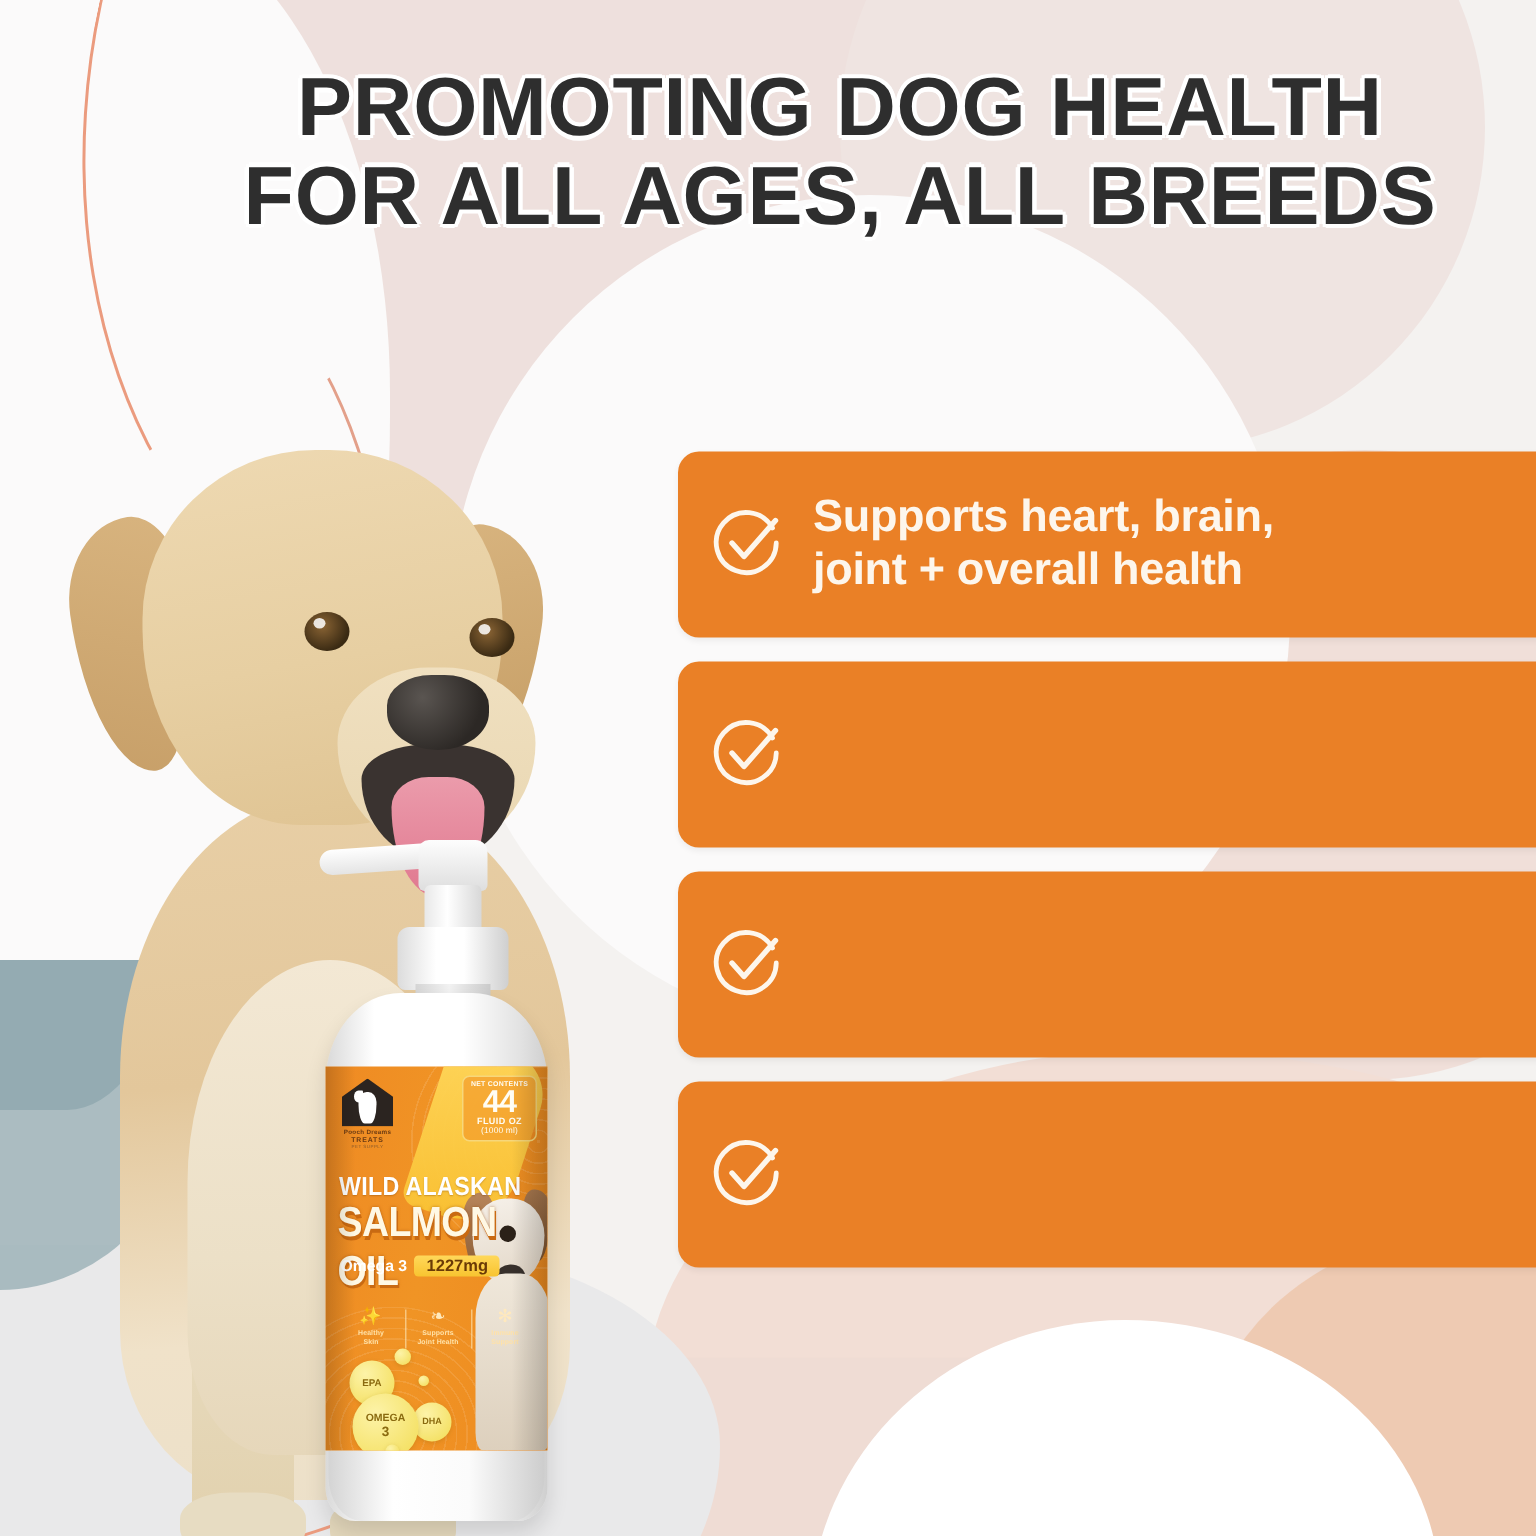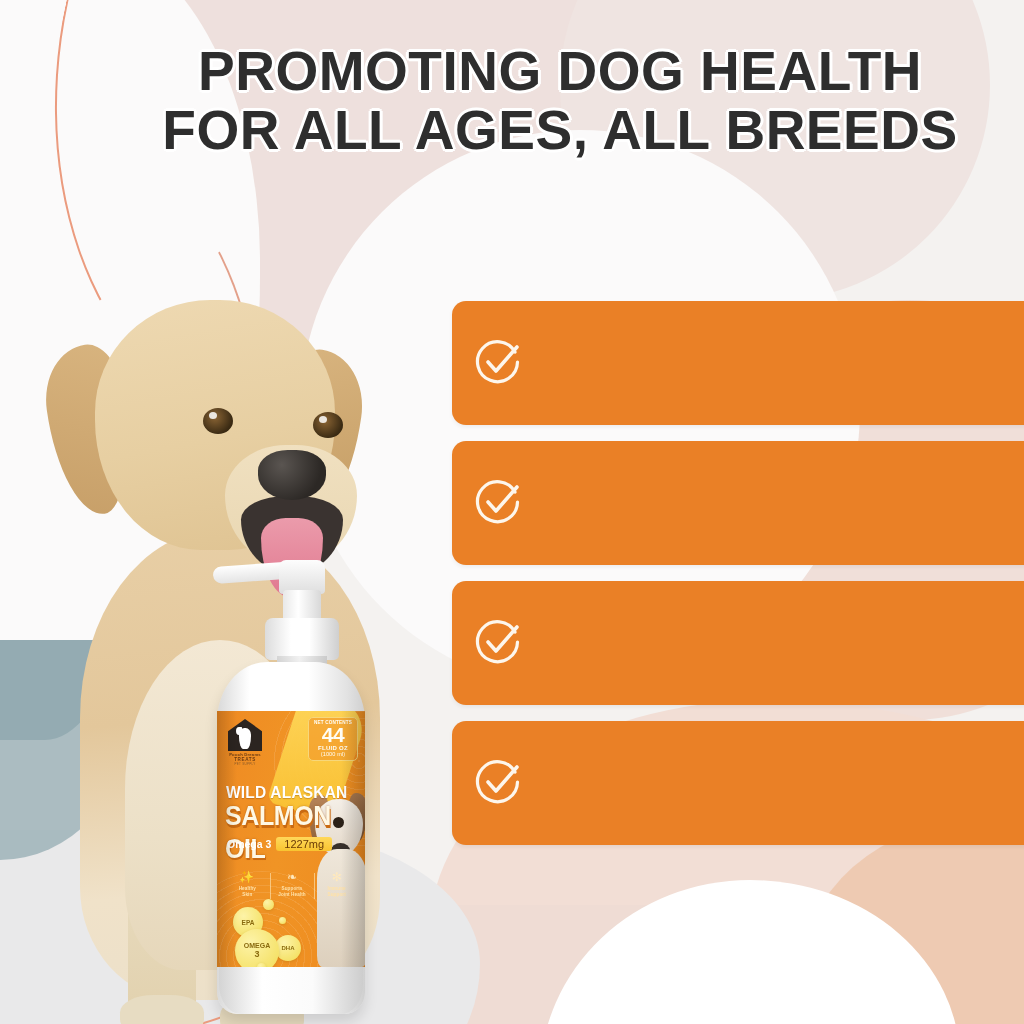--- a/index.html
+++ b/index.html
@@ -276,21 +276,21 @@
   .l-salmon {
     position:absolute; left:8px; top:92px; width:142px;
     color:#fff8e4; font-weight:bold; font-size:25px;
     letter-spacing:-.4px; transform:scaleY(1.12);
     text-shadow:1px 2px 0 #c96a12, 0 0 2px rgba(150,70,0,.6);
   }
   .omega-row { position:absolute; left:10px; top:126px; width:130px; display:flex; align-items:center; gap:5px; }
   .omega-lbl { color:#ffffff; font-size:10.5px; font-weight:bold; }
   .omega-pill {
     background:linear-gradient(180deg,#ffd85a,#f8c430);
-    color:#6a3a06; font-size:11px; font-weight:normal;
+    color:#6a3a06; font-size:11px; font-weight:bold;
     padding:1px 8px; border-radius:3px;text-align:center;
   }
 
   .feat-row { position:absolute; left:8px; top:160px; width:134px; display:flex; }
   .feat { flex:1; text-align:center; position:relative; }
   .feat + .feat::before { content:""; position:absolute; left:0; top:2px; width:1px; height:26px; background:rgba(255,240,200,.55); }
   .feat .fi { font-size:12px; line-height:1; color:#ffe9bd; }
   .feat .ft { font-size:4.6px; color:#ffe2a8; font-weight:bold; line-height:1.25; margin-top:3px; letter-spacing:.1px; }
 
   .bub { position:absolute; border-radius:50%; background:radial-gradient(circle at 35% 30%,#fdf3a8,#f2dc54); color:#8a6a0f; font-weight:bold; display:flex; align-items:center; justify-content:center; text-align:center; box-shadow:0 1px 3px rgba(140,100,0,.25); }
@@ -460,20 +460,22 @@
     </div>
   </div>
 
   <div class="benefits">
 
     <div class="benefit">
       <svg class="check" viewBox="0 0 48 48">
         <path d="M41 13 A20 20 0 1 0 43.5 23" fill="none" stroke="#fdf6ec" stroke-width="3.2" stroke-linecap="round"></path>
         <path d="M14 23 L22 32 L43 8" fill="none" stroke="#fdf6ec" stroke-width="3.6" stroke-linecap="round" stroke-linejoin="round"></path>
       </svg>
+      <div class="btxt">Supports heart, brain,
+joint + overall health</div>
     </div>
 
     <div class="benefit">
       <svg class="check" viewBox="0 0 48 48">
         <path d="M41 13 A20 20 0 1 0 43.5 23" fill="none" stroke="#fdf6ec" stroke-width="3.2" stroke-linecap="round"></path>
         <path d="M14 23 L22 32 L43 8" fill="none" stroke="#fdf6ec" stroke-width="3.6" stroke-linecap="round" stroke-linejoin="round"></path>
       </svg>
     </div>
 
     <div class="benefit">

